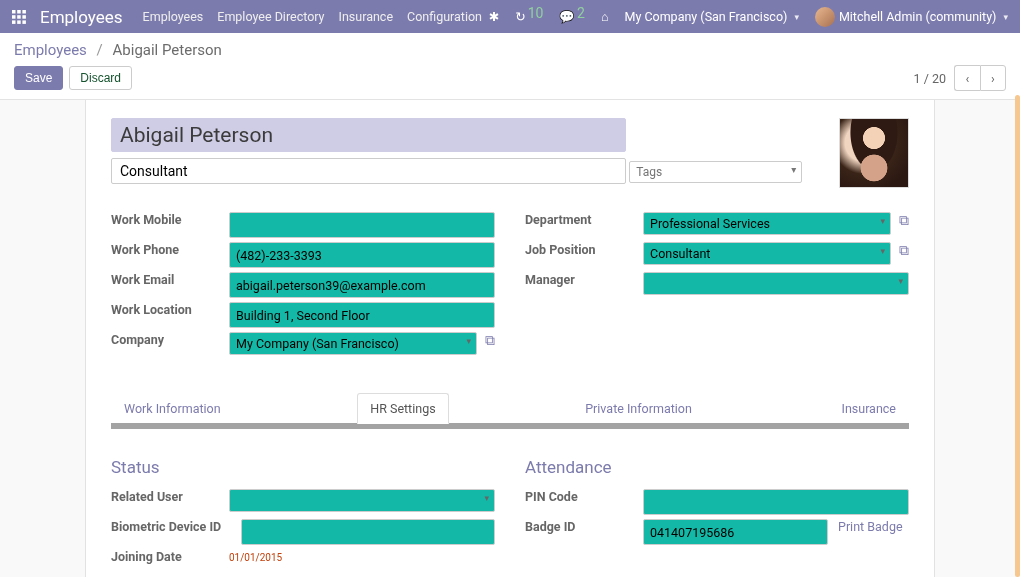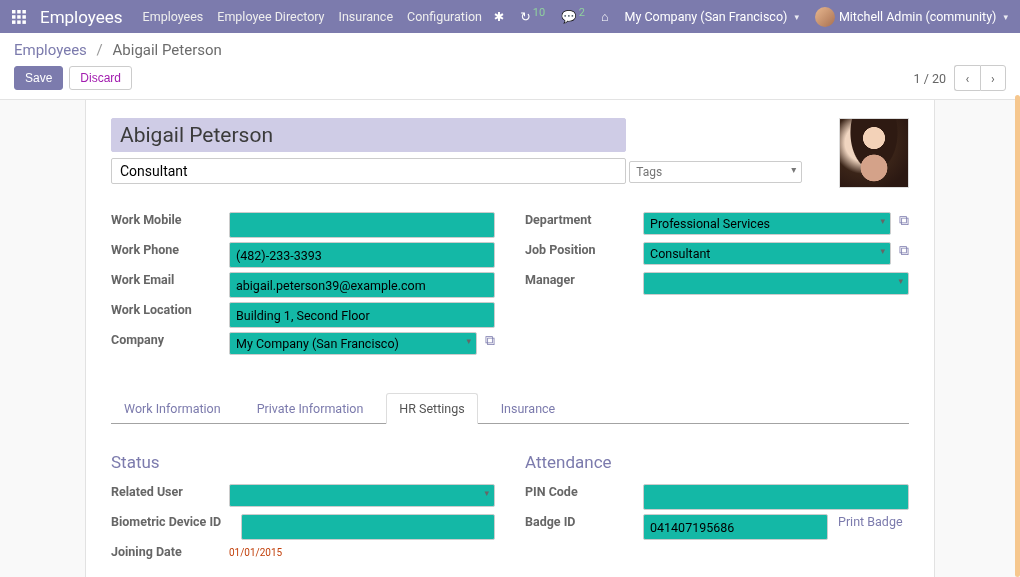--- a/index.html
+++ b/index.html
@@ -39,21 +39,21 @@
   }
   .nav-right {
     margin-left: auto;
     display: flex;
     align-items: center;
     gap: 16px;
     font-size: 12.5px;
   }
   .nav-right > div { display: flex; align-items: center; gap: 4px; cursor: pointer; }
   .badge-sup {
-    font-size: 11px;
+    font-size: 14px;
     color: #8fd19e;
     margin-left: -2px;
     position: relative;
     top: -4px;
   }
   .avatar-small {
     width: 20px; height: 20px; border-radius: 50%;
     background: linear-gradient(135deg,#e8b890,#a87050);
     display:inline-block;
   }
@@ -70,21 +70,21 @@
     width: 100%;
     font-size: 15px;
     color: #6c6c6c;
     margin-bottom: 6px;
   }
   .breadcrumb a { color: #7c7bad; text-decoration: none; }
   .breadcrumb .sep { color: #999; margin: 0 6px; }
   .btn {
     border: 1px solid #ccc;
     background: #fff;
-    color: #a21caf;
+    color: #14532d;
     padding: 4px 10px;
     font-size: 12px;
     border-radius: 3px;
     cursor: pointer;
   }
   .btn-primary {
     background: #7c7bad;
     border-color: #7c7bad;
     color: #fff;
   }
@@ -197,23 +197,24 @@
     content:'▾'; position:absolute; right:6px; top:4px; font-size:9px; color:#666;pointer-events:none;
   }
   .ext-link {
     margin-left: 8px;
     color: #7c7bad;
     cursor: pointer;
     font-size: 14px;
   }
   .tabs {
     display: flex;
-    border-bottom: 1px solid #a3a3a3;
+    border-bottom: 6px solid #a3a3a3;
     margin-top: 30px;
-    gap: 10px;
+    gap: 19px;
+    justify-content: space-between;
   }
   .tab {
     padding: 7px 12px;
     font-size: 12.5px;
     color: #7c7bad;
     cursor: pointer;
     border: 1px solid transparent;
     position:relative; top:1px;
   }
   .tab.active {
@@ -351,22 +352,22 @@
       </div>
       <div class="field-row">
         <div class="field-label">Manager</div>
         <div class="select-wrap"><input class="field-input" value="" style=""></div>
       </div>
     </div>
   </div>
 
   <div class="tabs">
     <div class="tab">Work Information</div>
+    <div class="tab active">HR Settings</div>
     <div class="tab">Private Information</div>
-    <div class="tab active">HR Settings</div>
     <div class="tab">Insurance</div>
   </div>
 
   <div class="section-two-col">
     <div class="col section">
       <h2>Status</h2>
       <div class="field-row">
         <div class="field-label">Related User</div>
         <div class="select-wrap"><input class="field-input" value="" style=""></div>
       </div>

